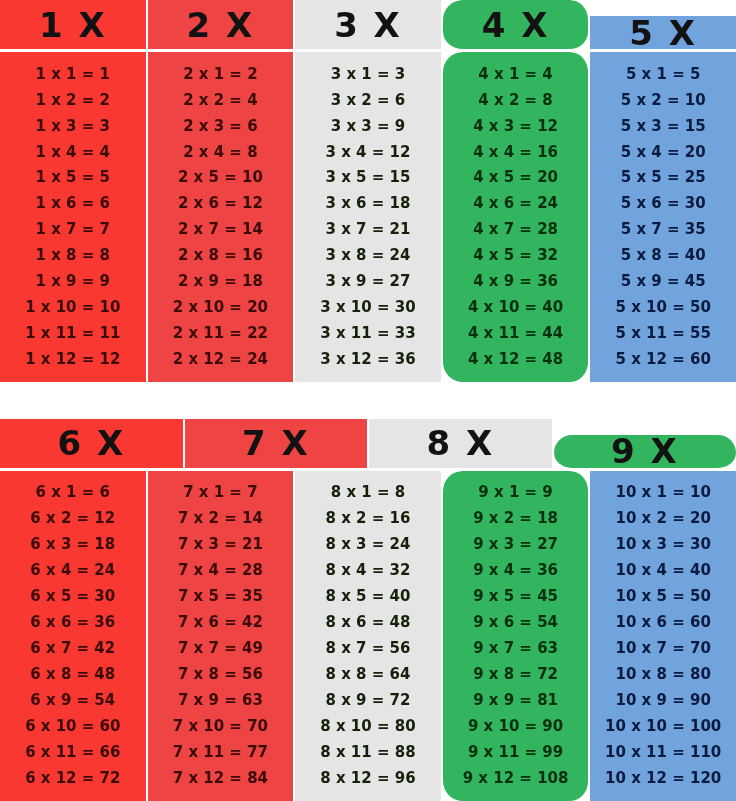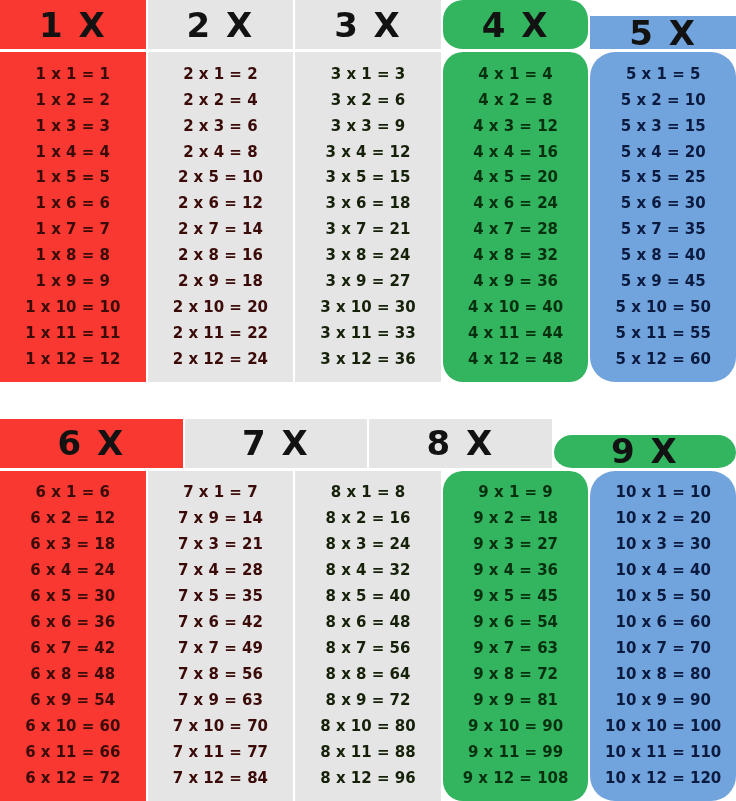--- a/index.html
+++ b/index.html
@@ -42,21 +42,21 @@
   .col {
     flex: 1 1 0;
     min-width: 0;
     box-sizing: border-box;
     border-right: 2px solid #ffffff;
     display: flex;
     flex-direction: column;
     align-items: center;
     justify-content: center;
   }
-  .col:last-child { border-right: none; border-radius: 25px; }
+  .col:last-child { border-right: none; }
 
   .head-cell {
     flex: 1 1 0;
     min-width: 0;
     box-sizing: border-box;
     border-right: 2px solid #ffffff;
     border-bottom: 3px solid #ffffff;
     display: flex;
     align-items: center;
     justify-content: center;
@@ -89,21 +89,21 @@
     font-family: "DejaVu Sans", sans-serif;
     font-weight: bold;
     font-size: 15px;
     line-height: 1;
     white-space: nowrap;
     text-align: center;
   }
 
   
   .c-red    { background: #fa3832; }
-  .c-orange { background: #e5e5e5; }
+  .c-orange { background: #ef4444; }
   .c-lime   { background: #e5e5e5; }
   .c-green  { background: #33b45f; border-radius: 20px; }
   .c-blue   { background: #71a3dd; }
 
   .t-dark    { color: #121212; }
   .t-maroon  { color: #3a0b08; }
   .t-olive   { color: #16210a; }
   .t-forest  { color: #07300f; }
   .t-navy    { color: #0b1a3f; }
 
@@ -192,21 +192,21 @@
 
       <div class="col c-green">
         <ul class="facts">
           <li class="fact t-forest">4 x 1 = 4</li>
           <li class="fact t-forest">4 x 2 = 8</li>
           <li class="fact t-forest">4 x 3 = 12</li>
           <li class="fact t-forest">4 x 4 = 16</li>
           <li class="fact t-forest">4 x 5 = 20</li>
           <li class="fact t-forest">4 x 6 = 24</li>
           <li class="fact t-forest">4 x 7 = 28</li>
-          <li class="fact t-forest">4 x 8 = 32</li>
+          <li class="fact t-forest">4 x 5 = 32</li>
           <li class="fact t-forest">4 x 9 = 36</li>
           <li class="fact t-forest">4 x 10 = 40</li>
           <li class="fact t-forest">4 x 11 = 44</li>
           <li class="fact t-forest">4 x 12 = 48</li>
         </ul>
       </div>
 
       <div class="col c-blue">
         <ul class="facts">
           <li class="fact t-navy">5 x 1 = 5</li>
@@ -259,21 +259,21 @@
           <li class="fact t-maroon">6 x 9 = 54</li>
           <li class="fact t-maroon">6 x 10 = 60</li>
           <li class="fact t-maroon">6 x 11 = 66</li>
           <li class="fact t-maroon">6 x 12 = 72</li>
         </ul>
       </div>
 
       <div class="col c-orange">
         <ul class="facts">
           <li class="fact t-maroon">7 x 1 = 7</li>
-          <li class="fact t-maroon">7 x 9 = 14</li>
+          <li class="fact t-maroon">7 x 2 = 14</li>
           <li class="fact t-maroon">7 x 3 = 21</li>
           <li class="fact t-maroon">7 x 4 = 28</li>
           <li class="fact t-maroon">7 x 5 = 35</li>
           <li class="fact t-maroon">7 x 6 = 42</li>
           <li class="fact t-maroon">7 x 7 = 49</li>
           <li class="fact t-maroon">7 x 8 = 56</li>
           <li class="fact t-maroon">7 x 9 = 63</li>
           <li class="fact t-maroon">7 x 10 = 70</li>
           <li class="fact t-maroon">7 x 11 = 77</li>
           <li class="fact t-maroon">7 x 12 = 84</li>

